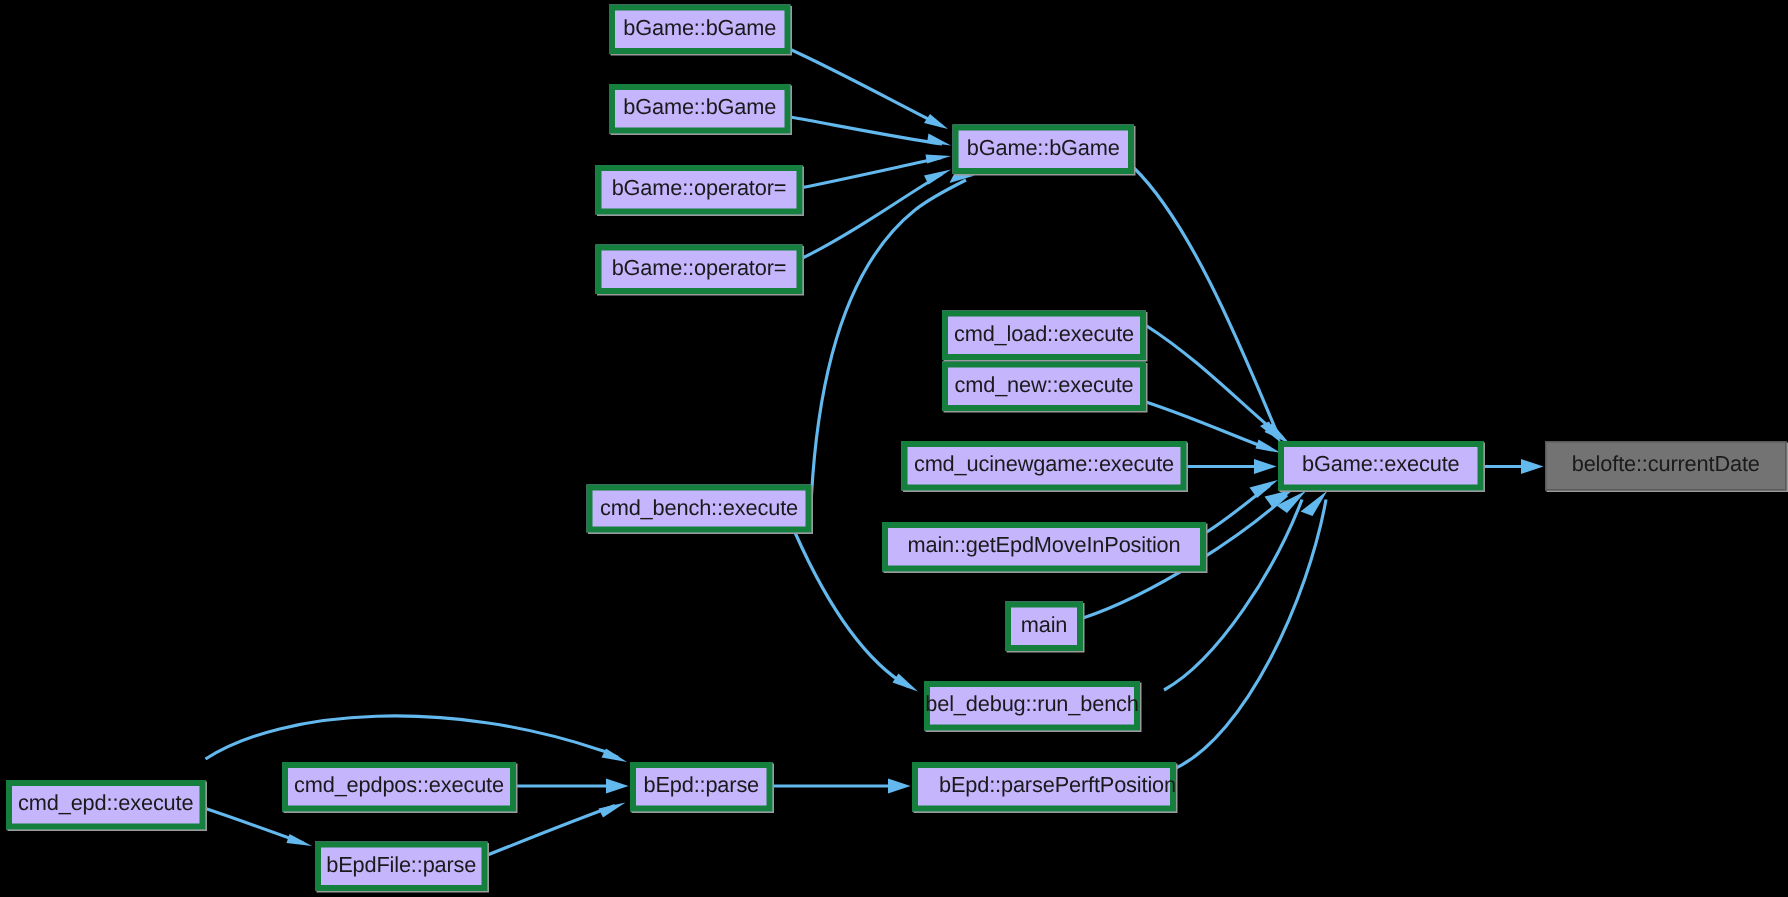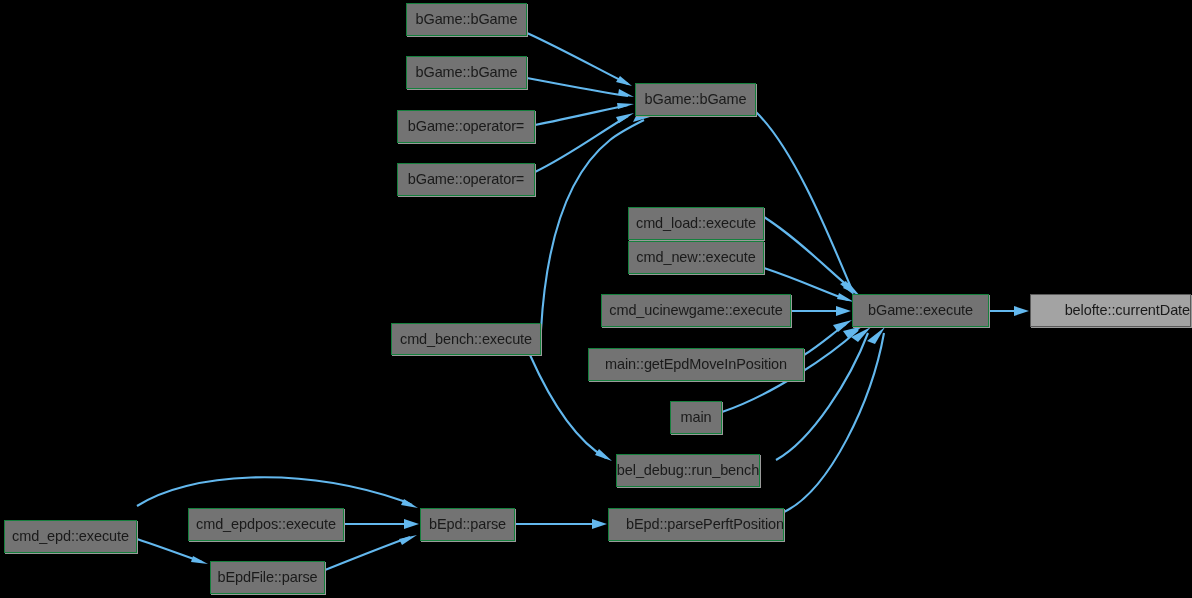--- a/index.html
+++ b/index.html
@@ -18,37 +18,36 @@
   #graph-svg {
     position: absolute;
     left: 0;
     top: 0;
     width: 1192px;
     height: 598px;
   }
   .node-box {
     position: absolute;
     box-sizing: border-box;
-    background: #737373;
-    border: 1px solid #15803d;
+    background: #c4b5fd;
+    border: 4px solid #15803d;
     box-shadow: 1px 1px 0 0 #9a9a9a;
     display: flex;
     align-items: center;
     justify-content: center;
     color: #1a1a1a;
     font-size: 14.5px;
     line-height: 1;
     white-space: nowrap;
     letter-spacing: -0.1px;
     z-index: 5;
   }
   .node-box.highlight {
-    background: #a3a3a3;
+    background: #737373;
     border: 1px solid #5a5a5a;
-    justify-content: flex-end;
   }
   .edge-path {
     fill: none;
     stroke: #63b8ee;
     stroke-width: 2.1px;
   }
   .edge-head {
     fill: #63b8ee;
     stroke: none;
   }

